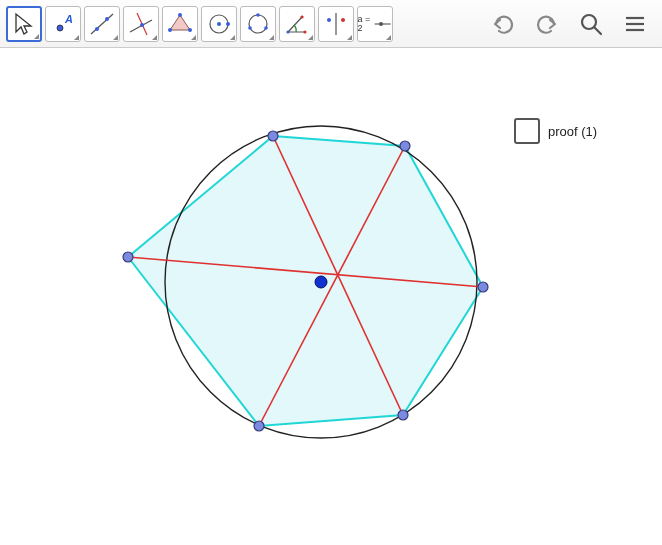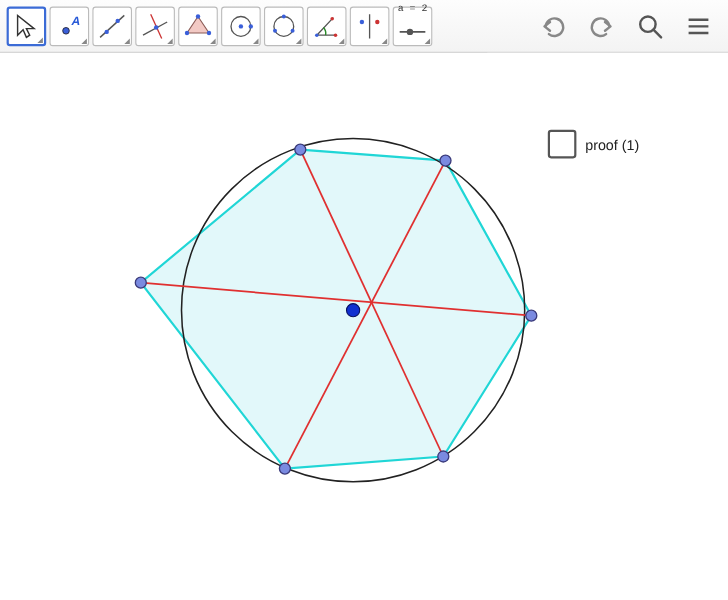--- a/index.html
+++ b/index.html
@@ -46,21 +46,21 @@
 
   
   .canvas {
     position: absolute; top: 48px; left: 0; right: 0; bottom: 0;
     background: #fff;
   }
   .canvas svg { position: absolute; top: 0; left: 0; }
 
   
   .controls {
-    position: absolute; top: 118px; left: 498px;
+    position: absolute; top: 118px; left: 514px;
     display: flex; flex-direction: column; gap: 28px;
   }
   .cb-row { display: flex; align-items: center; gap: 8px; }
   .cb-box {
     width: 26px; height: 26px; border: 2px solid #555; border-radius: 3px;
     background: #fff; cursor: pointer;
   }
   .cb-label { font-size: 13px; color: #222; }
 
   .slider-label { font-size: 9px; color: #333; line-height:1; }
@@ -148,21 +148,21 @@
     <div class="tool-btn">
       <svg viewBox="0 0 28 28">
             <line x1="14" y1="3" x2="14" y2="25" stroke="#555" stroke-width="1.2"></line>
             <circle cx="7" cy="10" r="2" fill="#3a5fd9"></circle>
             <circle cx="21" cy="10" r="2" fill="#c33"></circle>
           </svg>
       <span class="tool-drop"></span>
     </div>
 
     <div class="tool-btn">
-      <div style="display:flex;flex-direction:column;align-items:center;gap:2px;font-family:Liberation Mono, monospace;">
+      <div style="display:flex;align-items:center;gap:2px;">
         <span class="slider-label">a = 2</span>
         <svg width="24" height="8" viewBox="0 0 24 8">
               <line x1="2" y1="4" x2="22" y2="4" stroke="#555" stroke-width="1.4"></line>
               <circle cx="10" cy="4" r="2.5" fill="#555"></circle>
             </svg>
       </div>
       <span class="tool-drop"></span>
     </div>
 
   </div>

